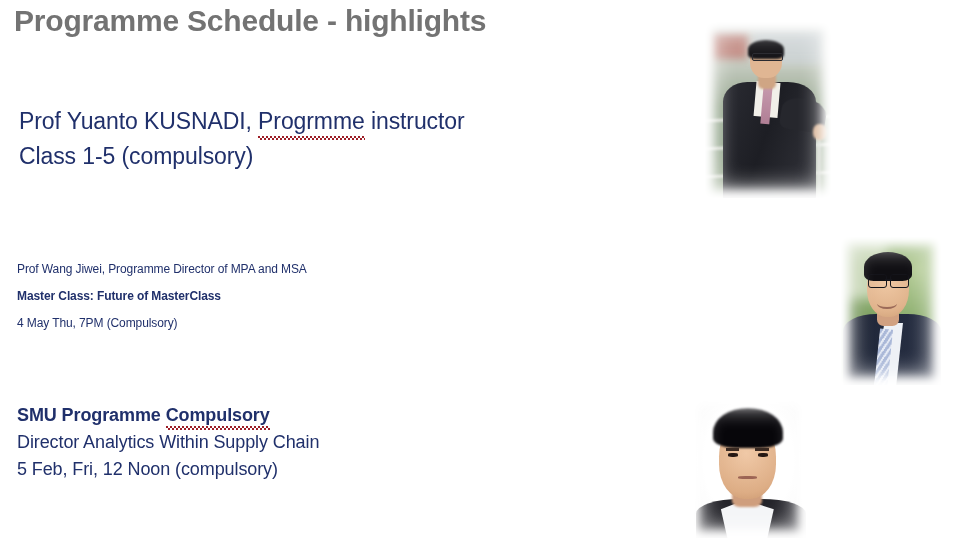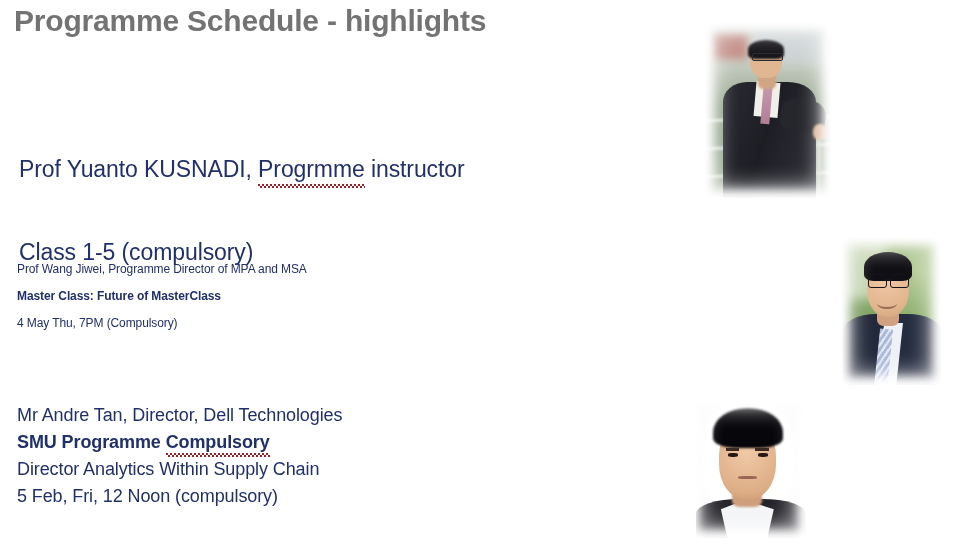--- a/index.html
+++ b/index.html
@@ -40,21 +40,20 @@
     white-space: nowrap;
     color: #20306b;
   }
   .tline.bold { font-weight: bold; }
 
   #block-1 { left: 19px; top: 104px; }
   #block-1 .tline {
     font-size: 23px;
     line-height: 35px;
     letter-spacing: -0.1px;
-    margin-top: 48px;
   }
 
   #block-2 { left: 17px; top: 256px; }
   #block-2 .tline {
     font-size: 12px;
     line-height: 27px;
     letter-spacing: -0.1px;
   }
 
   #block-3 { left: 17px; top: 402px; }
@@ -315,21 +314,20 @@
   <div class="text-block" id="block-1">
       <div class="tline"><span>Prof Yuanto KUSNADI, </span><span class="misspelled">Progrmme</span><span> instructor</span></div>
       <div class="tline"><span>Class 1-5 (compulsory)</span></div>
     </div>
   <div class="text-block" id="block-2">
       <div class="tline"><span>Prof Wang Jiwei, Programme Director of MPA and MSA</span></div>
       <div class="tline bold"><span>Master Class: Future of MasterClass</span></div>
       <div class="tline"><span>4 May Thu, 7PM (Compulsory)</span></div>
     </div>
   <div class="text-block" id="block-3">
-      <div class="tline"><span>Mr Andre Tan, Director, Dell Technologies</span></div>
       <div class="tline bold"><span>SMU Programme </span><span class="misspelled">Compulsory</span></div>
       <div class="tline"><span>Director Analytics Within Supply Chain</span></div>
       <div class="tline"><span>5 Feb, Fri, 12 Noon (compulsory)</span></div>
     </div>
 
   <div class="photo" id="photo-1">
     <div class="frame">
       <div class="bg"></div>
       <div class="bgblock-a"></div>
       <div class="bgblock-b"></div>

